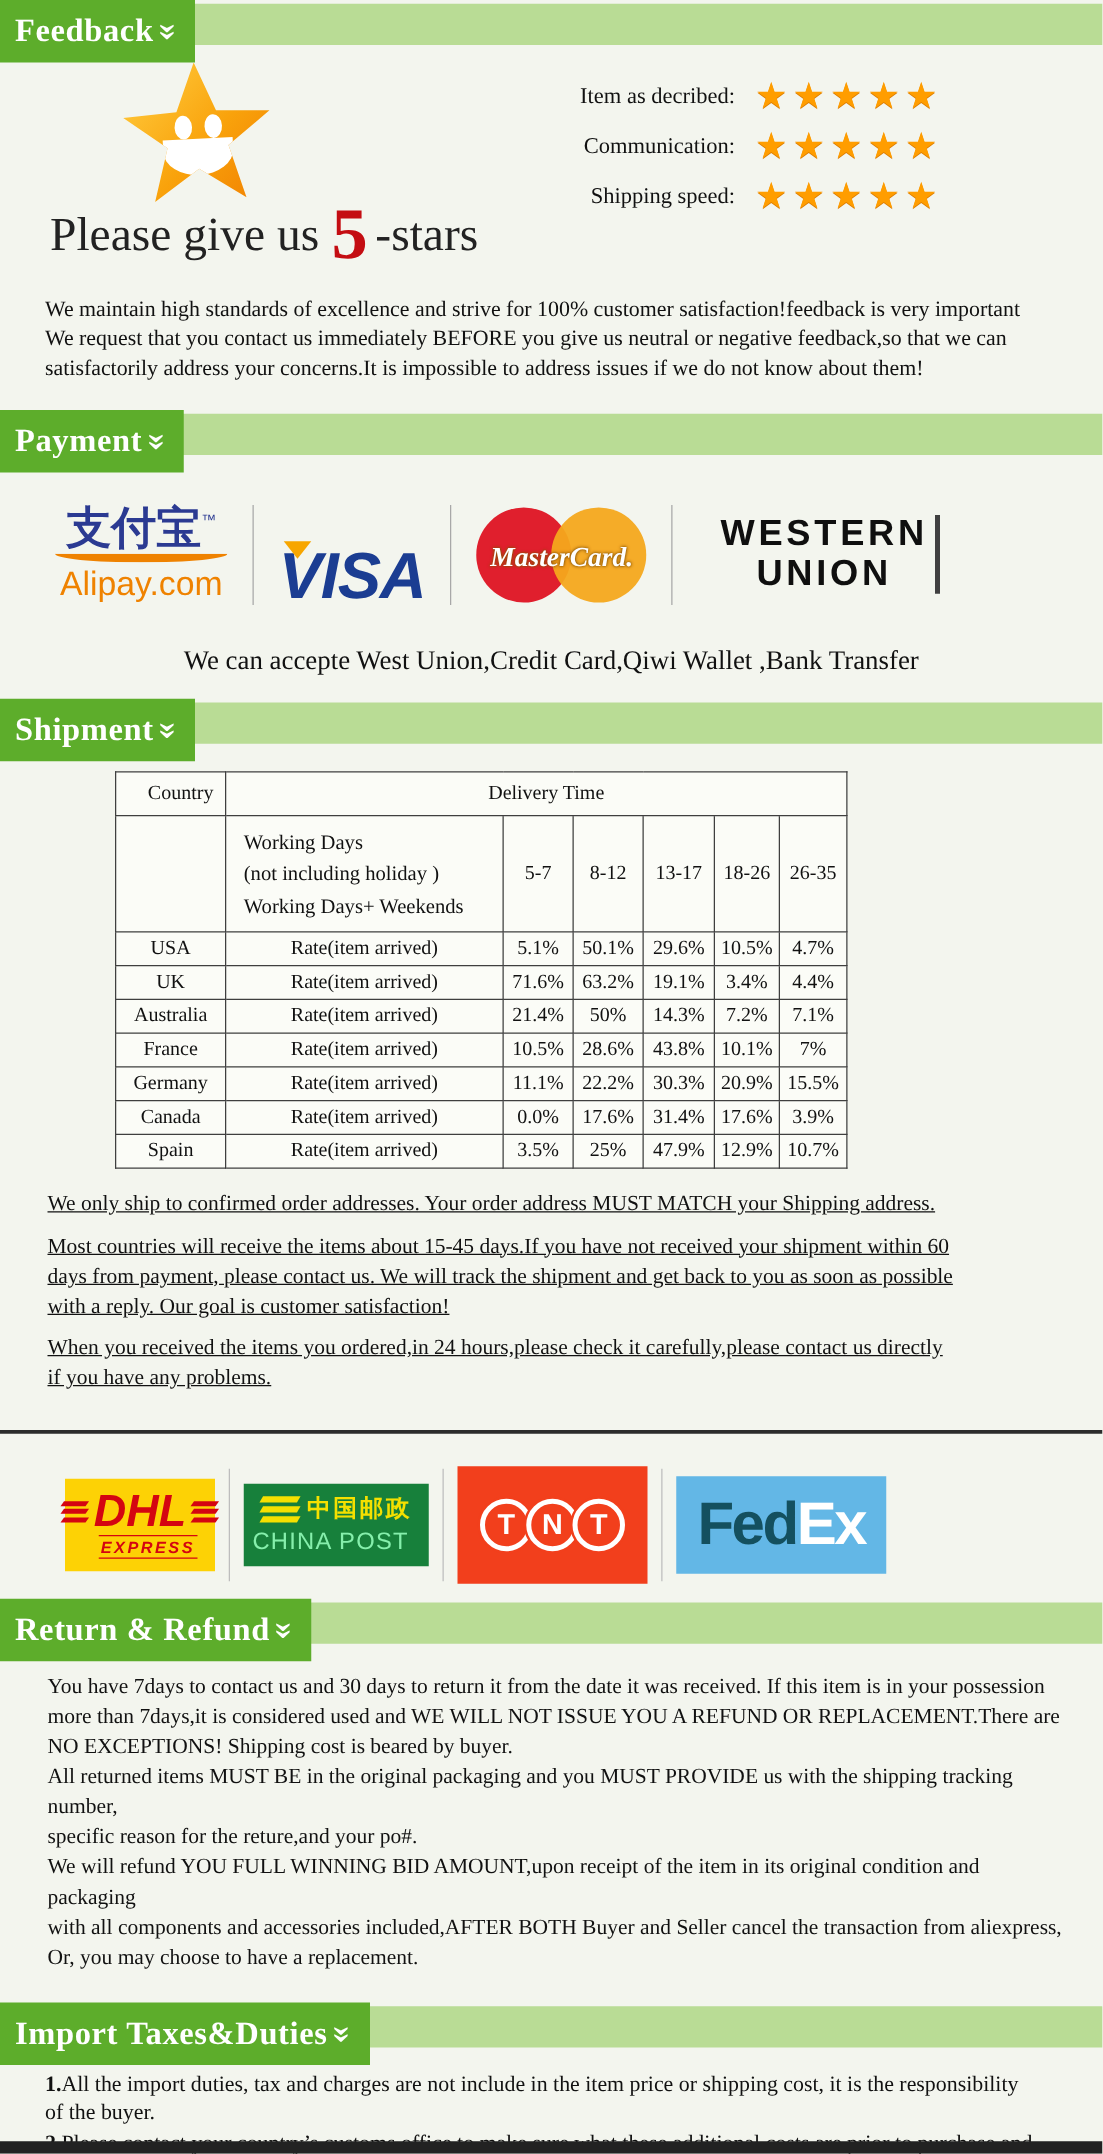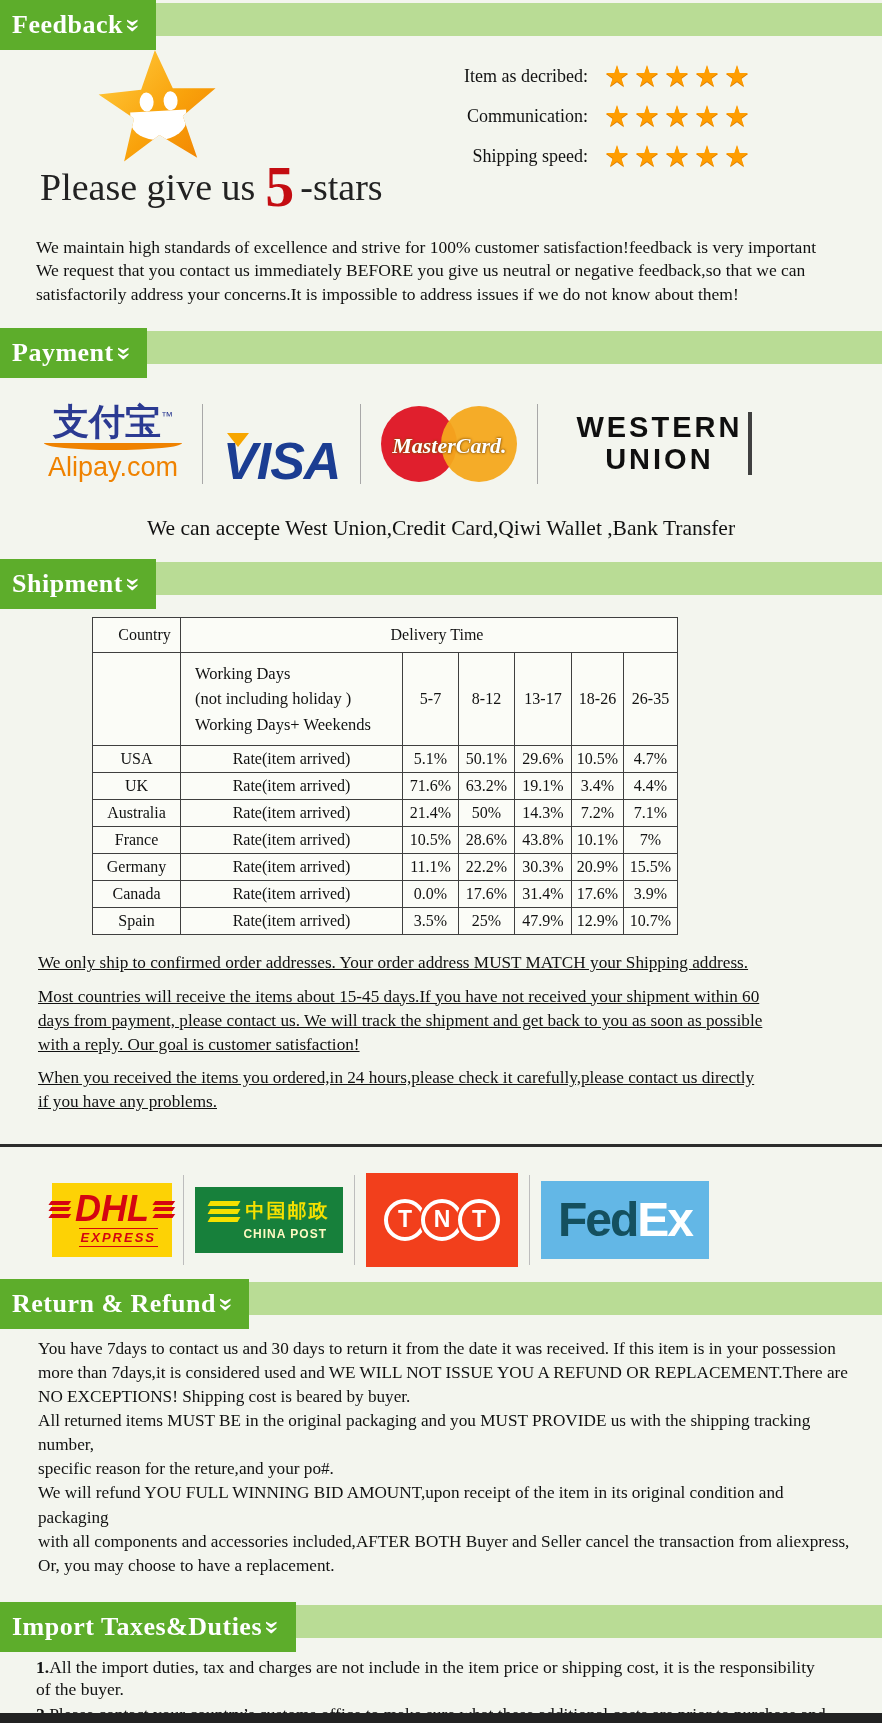--- a/index.html
+++ b/index.html
@@ -66,21 +66,21 @@
   .dhl-top { display:flex; align-items:center; gap:5px; }
   .stripes { display:flex; flex-direction:column; gap:3px; width:20px; }
   .stripes i { display:block; height:3.5px; background:#d40511; transform:skewX(-35deg); }
   .dhl-name { font-style:italic; font-weight:900; font-size:36px; color:#d40511; letter-spacing:0; line-height:0.9; }
   .dhl-sub { font-style:italic; font-weight:bold; font-size:13px; color:#d40511; letter-spacing:2px; margin-top:3px; align-self:flex-end; margin-right:14px; border-top:1.5px solid #d40511; border-bottom:1.5px solid #d40511; padding:1px 2px;margin-left:46px; }
   .cnpost { background:#17803b; width:148px; height:66px; display:flex; flex-direction:column; justify-content:center; align-items:center; }
   .cnpost-row { display:flex; align-items:center; gap:7px; }
   .cnpost-emblem { display:flex; flex-direction:column; gap:3px; width:30px; }
   .cnpost-emblem i { display:block; height:5px; background:#f5e000; transform:skewX(-30deg); }
   .cnpost-cn { color:#f5e000; font-size:19px; font-weight:bold; letter-spacing:2px; }
-  .cnpost-en { color:#fef9c3; font-size:12px; font-weight:bold; letter-spacing:1px; margin-top:3px; align-self:flex-end; margin-right:16px; }
+  .cnpost-en { color:#86efac; font-size:19px; font-weight:normal; letter-spacing:1px; margin-top:3px; align-self:flex-end; margin-right:16px; }
   .tnt { background:#f23f1c; width:152px; height:94px; display:flex; justify-content:center; align-items:center; }
   .tnt-circle { width:42px; height:42px; border-radius:50%; border:4.5px solid #fff; background:#f23f1c; color:#fff; font-weight:900; font-size:23px; display:flex; justify-content:center; align-items:center; margin:0 -2.5px; box-shadow:0 0 0 2px #f23f1c; }
   .fedex { background:#63b7e6; width:168px; height:78px; display:flex; justify-content:center; align-items:center; font-weight:900; font-size:48px; letter-spacing:-2px; }
   .fedex-fed { color:#14505f; } .fedex-ex { color:#fff; }
   
   .lines-block { margin:16px 30px 24px 38px; font-size:17.2px; line-height:1.4; }
   .lines-block div { min-height:1em; }
   .import-block { margin:12px 30px 0 36px; font-size:17.5px; line-height:1.3; }
   .import-item { margin-bottom:2px; }
   .import-item .num { font-weight:bold; }

